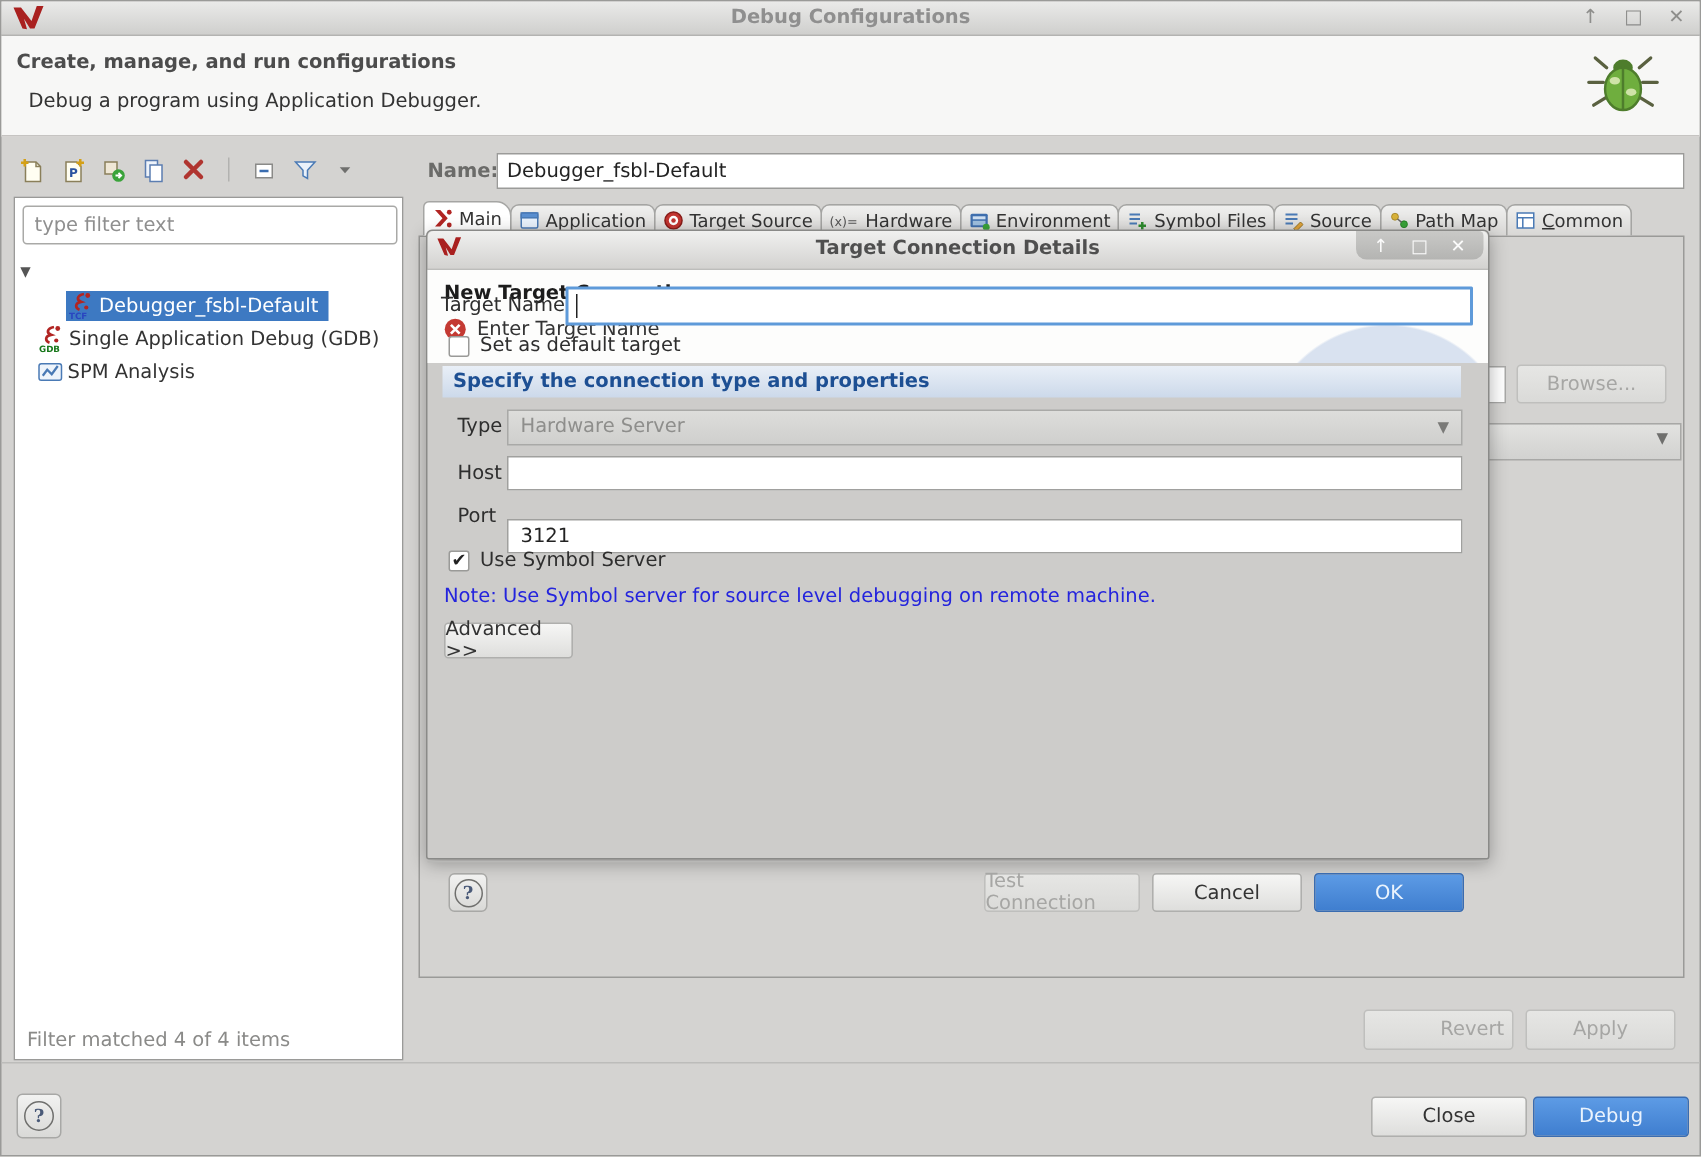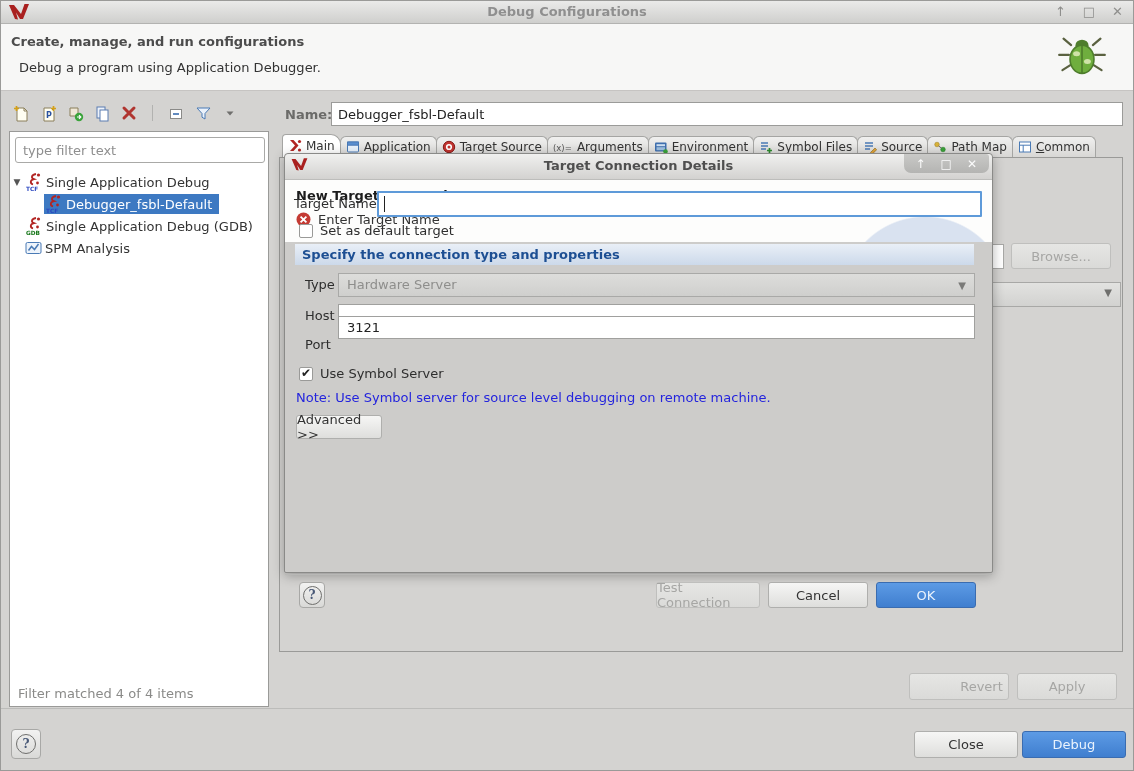--- a/index.html
+++ b/index.html
@@ -223,31 +223,20 @@
         </span>
       </div>
     </div>
 
   <div class="tree-panel">
     <input class="filter-input" placeholder="type filter text" style="">
     <div class="tree" id="tree">
         <div class="tree-row">
           <span class="twisty">▼</span>
           <span class="indent" style="width: 0px;"></span>
-          <span class="row-inner">
-            <span class="icon">
-              <svg width="18" height="18" viewBox="0 0 18 18">
-                <path d="M11 1C6 2 6 5 9 6.2 4.8 7 5 10.5 8 11.5" stroke="#b22523" stroke-width="1.8" fill="none"></path>
-                <circle cx="13.5" cy="2" r="1.6" fill="#b22523"></circle>
-                <circle cx="12.5" cy="10" r="1.4" fill="#b22523"></circle>
-                <text x="1" y="17.5" font-size="5.8" font-weight="bold" fill="#2a46c0">TCF</text>
-              </svg>
-            </span>
-            <span>Single Application Debug</span>
-          </span>
         </div>
         <div class="tree-row selected">
           <span class="twisty"></span>
           <span class="indent" style="width: 20px;"></span>
           <span class="row-inner">
             <span class="icon">
               <svg width="18" height="18" viewBox="0 0 18 18">
                 <path d="M11 1C6 2 6 5 9 6.2 4.8 7 5 10.5 8 11.5" stroke="#b22523" stroke-width="1.8" fill="none"></path>
                 <circle cx="13.5" cy="2" r="1.6" fill="#b22523"></circle>
                 <circle cx="12.5" cy="10" r="1.4" fill="#b22523"></circle>
@@ -320,21 +309,21 @@
           </svg>
         </span>
         <span>Target Source</span>
       </div>
       <div class="tab">
         <span class="icon">
           <svg width="20" height="14" viewBox="0 0 20 14">
             <text x="0" y="10.5" font-size="8.5" fill="#555">(x)=</text>
           </svg>
         </span>
-        <span>Arguments</span>
+        <span>Hardware</span>
       </div>
       <div class="tab">
         <span class="icon">
           <svg width="14" height="14" viewBox="0 0 14 14">
             <rect x="1" y="2.5" width="11.5" height="9" rx="1" fill="#3f6fae"></rect>
             <rect x="2.5" y="4.2" width="8.5" height="2" fill="#cfe0f2"></rect>
             <rect x="2.5" y="7.2" width="8.5" height="3" fill="#9fc0e0"></rect>
             <circle cx="11.5" cy="11.5" r="2.3" fill="#3aa33a"></circle>
           </svg>
         </span>
@@ -441,21 +430,21 @@
       <span class="fld-label" style="left:20px;top:35px;">Type</span>
       <div class="combo-disabled">
         <span>Hardware Server</span>
         <span class="arrow">▼</span>
       </div>
 
       <span class="fld-label" style="left:20px;top:66px;">Host</span>
       <input class="m-input" style="top: 62px;" value="">
 
       <span class="fld-label" style="left:20px;top:95px;">Port</span>
-      <input class="m-input" style="top: 74px; padding-left: 8px;" value="3121">
+      <input class="m-input" style="top: 104px; padding-left: 8px;" value="3121">
 
       <div class="cb-row" style="left:14px;top:124px;">
         <span class="checkbox checked"></span>
         <span>Use Symbol Server</span>
       </div>
 
       <div class="note" style="color: rgb(36, 36, 221);">Note: Use Symbol server for source level debugging on remote machine.</div>
       <div class="btn advanced-btn">Advanced &gt;&gt;</div>
     </div>
 

